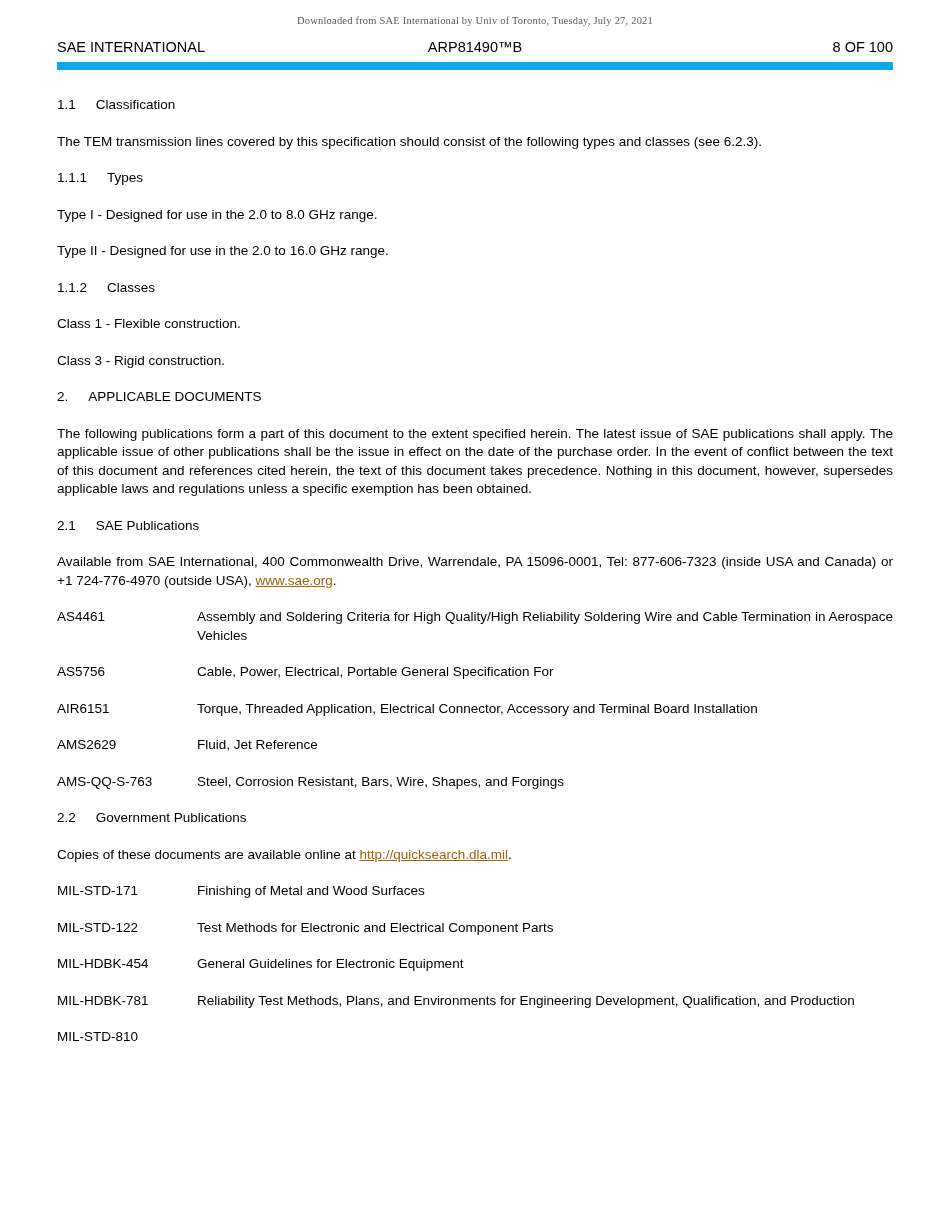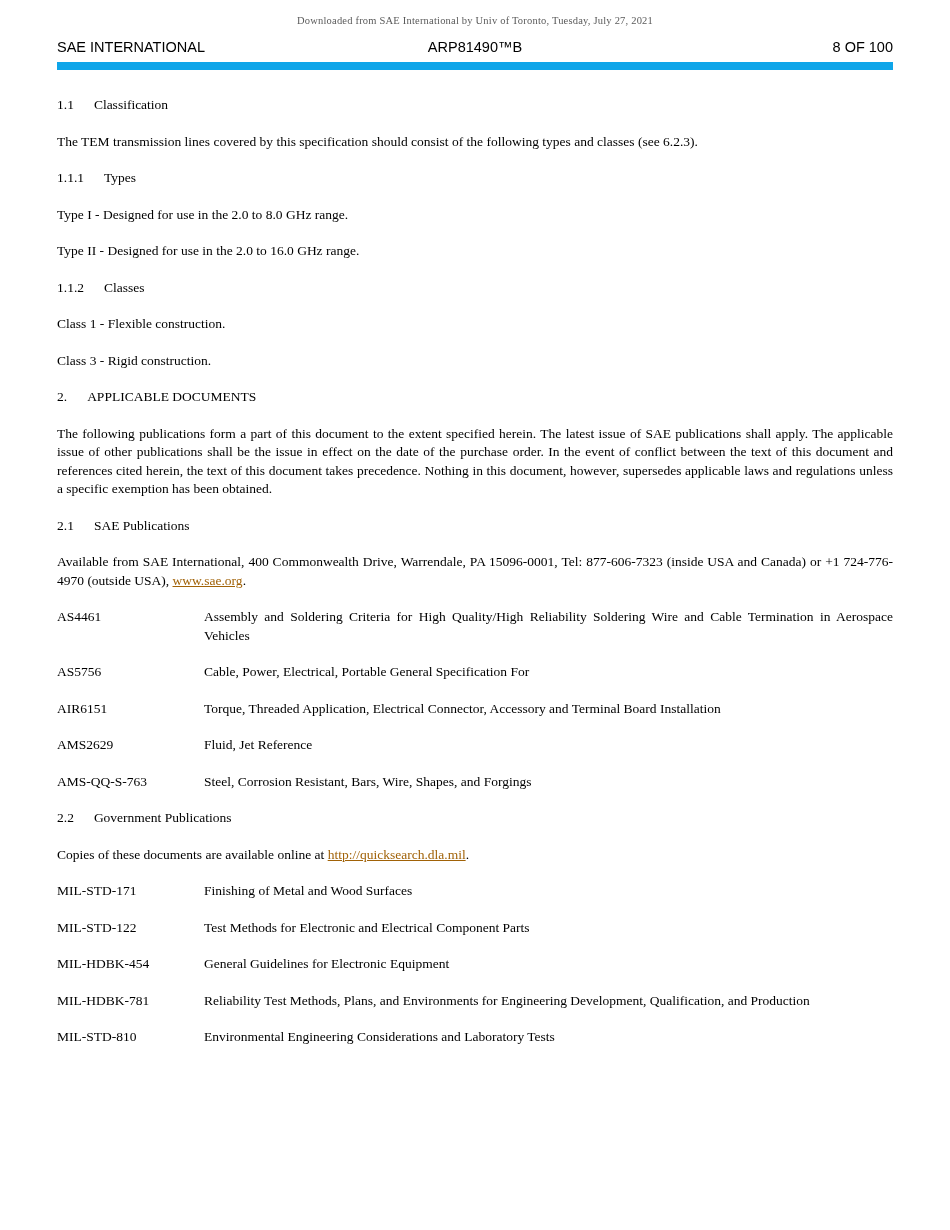--- a/index.html
+++ b/index.html
@@ -33,40 +33,39 @@
     border-bottom: 8px solid #0ea5e9;
   }
   .doc-header .left   { text-align: left; }
   .doc-header .center { text-align: center; }
   .doc-header .right  { text-align: right; }
 
   .content {
     font-size: 13.5px;
     line-height: 18.5px;
     padding-top: 8px;
-    font-family: Liberation Serif, serif;
   }
   .content > * { margin-top: 18px; }
 
   .sec {
     font-size: 13.5px;
     font-weight: normal;
     line-height: 18.5px;
   }
   .sec .num { margin-right: 20px; }
 
   .para { text-align: justify; }
 
   a.doclink {
     color: #a16207;
     text-decoration: underline;
     cursor: pointer;
   }
 
-  .entry { display: flex; gap: 7px; }
+  .entry { display: flex; }
   .entry-code { width: 140px; flex-shrink: 0; }
   .entry-desc { flex: 1; text-align: justify; }
 </style>
 </head>
 <body>
 
 <div class="watermark">Downloaded from SAE International by Univ of Toronto, Tuesday, July 27, 2021</div>
 
 <div class="page">
 
@@ -148,17 +147,16 @@
     <div class="entry">
       <div class="entry-code">MIL-HDBK-454</div>
       <div class="entry-desc">General Guidelines for Electronic Equipment</div>
     </div>
     <div class="entry">
       <div class="entry-code">MIL-HDBK-781</div>
       <div class="entry-desc">Reliability Test Methods, Plans, and Environments for Engineering Development, Qualification, and Production</div>
     </div>
     <div class="entry">
       <div class="entry-code">MIL-STD-810</div>
-      <div class="entry-desc">Environmental Engineering Considerations and Laboratory Tests</div>
     </div>
 
   </div>
 </div>
 
 </body></html>

